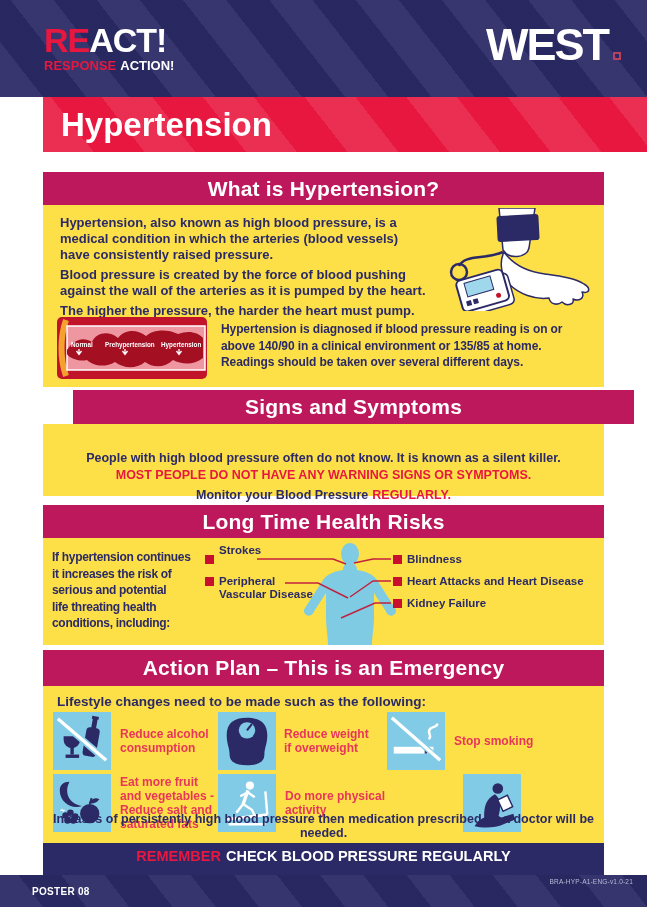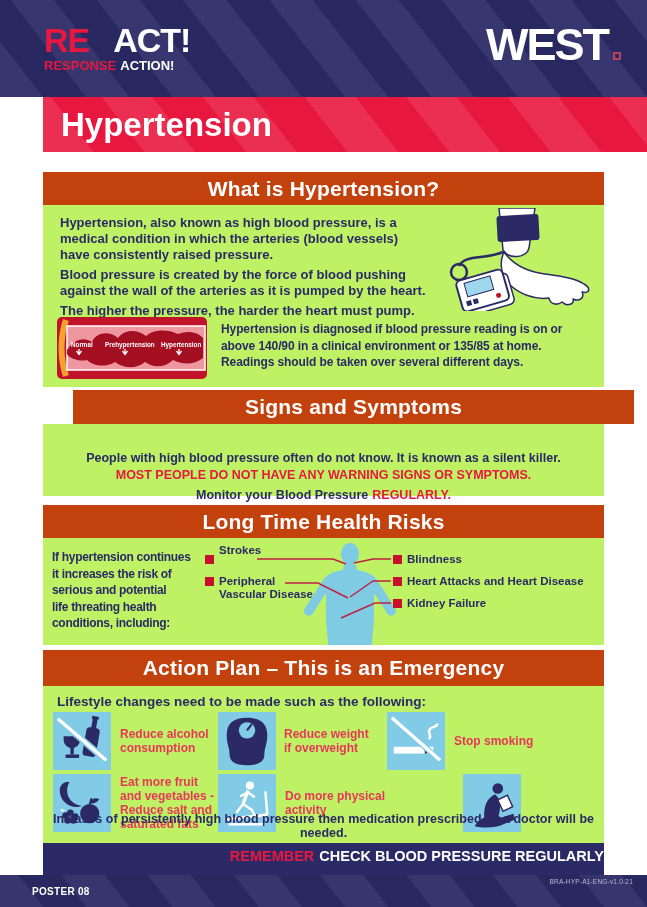--- a/index.html
+++ b/index.html
@@ -6,36 +6,36 @@
   html,body { margin:0; padding:0; background:#fff; }
   body { font-family:"Liberation Sans", sans-serif; }
   .poster { position:relative; width:647px; height:907px; background:#ffffff; overflow:hidden; }
 
   
   .top-header { position:absolute; left:0; top:0; width:647px; height:97px;
     background-color:#2b2a66;
     background-image:repeating-linear-gradient(52deg, rgba(255,255,255,0.055) 0 34px, rgba(0,0,0,0.06) 34px 68px); }
   .react-logo { position:absolute; left:44px; top:23px; line-height:1; }
   .react-main { font-size:34px; font-weight:bold; letter-spacing:-1px; }
-  .react-main .re { color:#e8173f; } .react-main .act { color:#ffffff;margin-left:24px; }
+  .react-main .re { color:#e8173f; } .react-main .act { color:#ffffff; }
   .react-sub { font-size:13px; font-weight:bold; margin-top:2px; letter-spacing:0; }
   .react-sub .response { color:#e8173f; } .react-sub .action { color:#ffffff; margin-left:4px; }
   .west-logo { position:absolute; right:26px; top:22px; color:#ffffff; font-size:45px; font-weight:bold; letter-spacing:-2px; line-height:1; }
   .west-dot { display:inline-block; width:8px; height:8px; border:2px solid #b8415f; margin-left:5px; }
 
   
   .title-banner { position:absolute; left:43px; top:97px; width:604px; height:55px;
     background-color:#e8173f;
     background-image:repeating-linear-gradient(52deg, rgba(255,255,255,0.10) 0 40px, rgba(0,0,0,0.0) 40px 80px);
     color:#ffffff; font-size:33px; font-weight:bold; line-height:55px; padding-left:18px; }
 
   
-  .sec-head { position:absolute; left:43px; width:561px; background:#c2410c; color:#ffffff;
+  .sec-head { position:absolute; left:43px; width:561px; background:#be185d; color:#ffffff;
     text-align:center; font-size:21px; font-weight:bold; letter-spacing:0.2px; }
-  .sec-body { position:absolute; left:43px; width:561px; background:#bef264; }
+  .sec-body { position:absolute; left:43px; width:561px; background:#fde047; }
   .navy { color:#2b2a66; }
   .red  { color:#e8173f; }
 
   .sec1-head { top:172px; height:33px; line-height:33px; }
   .sec1-body { top:205px; height:182px; }
   .sec2-head { top:390px; height:34px; line-height:34px;margin-left:30px; }
   .sec2-body { top:424px; height:72px; }
   .sec3-head { top:505px; height:33px; line-height:33px; }
   .sec3-body { top:538px; height:107px; }
   .sec4-head { top:650px; height:48px; line-height:36px; }
@@ -65,21 +65,21 @@
   .nowrap { white-space:nowrap; }
 
   
   .action-intro { position:absolute; left:14px; top:8px; font-size:13.5px; font-weight:bold; color:#2b2a66; white-space:nowrap; }
   .action-item { position:absolute; display:flex; align-items:center; gap:9px; }
   .tile { flex:0 0 58px; width:58px; height:58px; background:#82cbe6; }
   .action-label { font-size:12px; font-weight:bold; color:#e8365a; line-height:14px; }
   .action-note { position:absolute; left:0; bottom:3px; width:561px; text-align:center;
     font-size:12.5px; font-weight:bold; color:#2b2a66; }
   .remember-banner { position:absolute; left:43px; top:843px; width:561px; height:34px; background:#2b2a66;
-    text-align:right; line-height:27px; font-size:14.5px; font-weight:bold; color:#ffffff; }
+    text-align:center; line-height:27px; font-size:14.5px; font-weight:bold; color:#ffffff; }
   .remember-banner .red { margin-right:5px; }
 
   
   .page-footer { position:absolute; left:0; top:875px; width:647px; height:32px;
     background-color:#2b2a66;
     background-image:repeating-linear-gradient(52deg, rgba(255,255,255,0.05) 0 34px, rgba(0,0,0,0.06) 34px 68px); }
   .poster-number { position:absolute; left:32px; top:11px; color:#ffffff; font-size:10px; font-weight:bold; letter-spacing:0.3px; }
   .doc-ref { position:absolute; right:14px; top:3px; color:#b9bad6; font-size:6.5px; letter-spacing:0.2px; }
 </style>
 </head>

